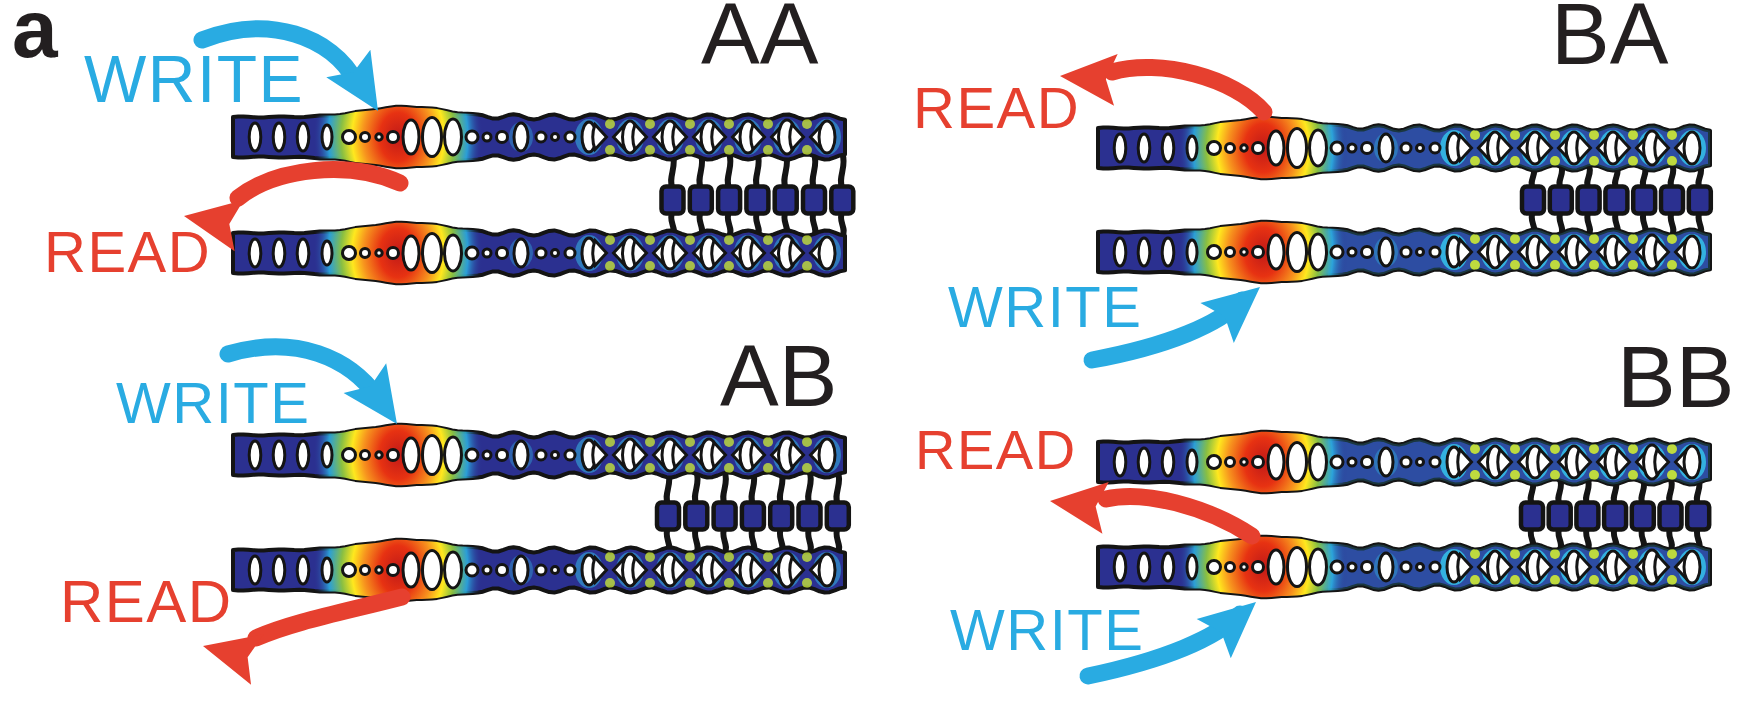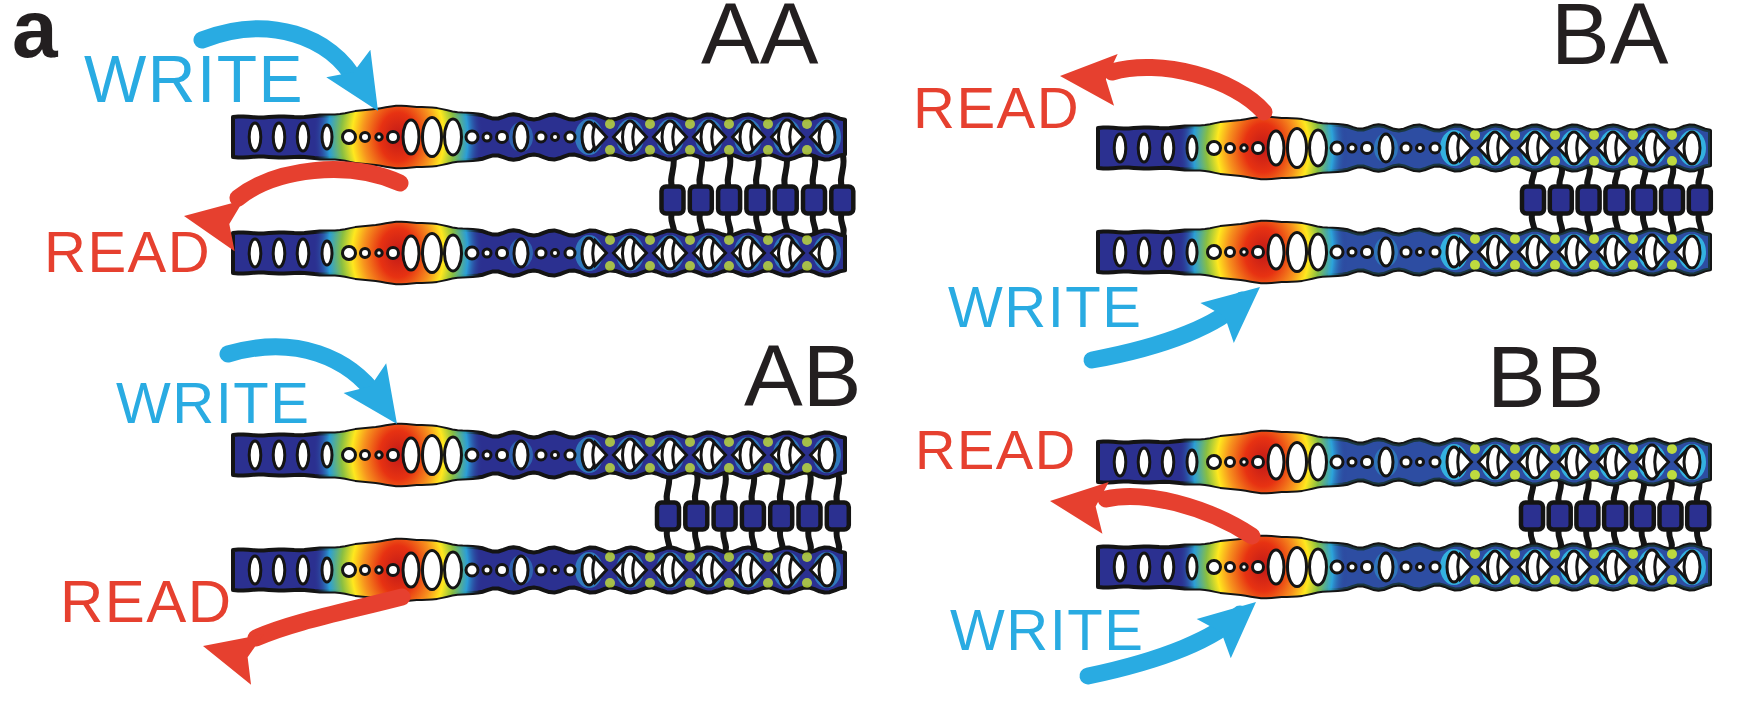--- a/index.html
+++ b/index.html
@@ -776,24 +776,24 @@
     <div class="txt" style="left: 44px; top: 223px; font-size: 58px; color: rgb(230, 64, 47);">READ</div>
   </div>
 
   <div class="panel-group">
     <div class="txt panel-letter" style="left: 1551px; top: -10px; font-size: 88px; color: rgb(35, 31, 32);">BA</div>
     <div class="txt" style="left: 913px; top: 79px; font-size: 58px; color: rgb(230, 64, 47);">READ</div>
     <div class="txt" style="left: 948px; top: 278px; font-size: 58px; color: rgb(41, 171, 226);">WRITE</div>
   </div>
 
   <div class="panel-group">
-    <div class="txt panel-letter" style="left: 744px; top: 332px; font-size: 88px; color: rgb(35, 31, 32);">AB</div>
+    <div class="txt panel-letter" style="left: 720px; top: 332px; font-size: 88px; color: rgb(35, 31, 32);">AB</div>
     <div class="txt" style="left: 116px; top: 374px; font-size: 58px; color: rgb(41, 171, 226);">WRITE</div>
     <div class="txt" style="left: 60px; top: 572px; font-size: 60px; color: rgb(230, 64, 47);">READ</div>
   </div>
 
   <div class="panel-group">
-    <div class="txt panel-letter" style="left: 1487px; top: 333px; font-size: 88px; color: rgb(35, 31, 32);">BB</div>
+    <div class="txt panel-letter" style="left: 1617px; top: 333px; font-size: 88px; color: rgb(35, 31, 32);">BB</div>
     <div class="txt" style="left: 915px; top: 422px; font-size: 56px; color: rgb(230, 64, 47);">READ</div>
     <div class="txt" style="left: 950px; top: 601px; font-size: 58px; color: rgb(41, 171, 226);">WRITE</div>
   </div>
 
 </div>
 
 </body></html>

